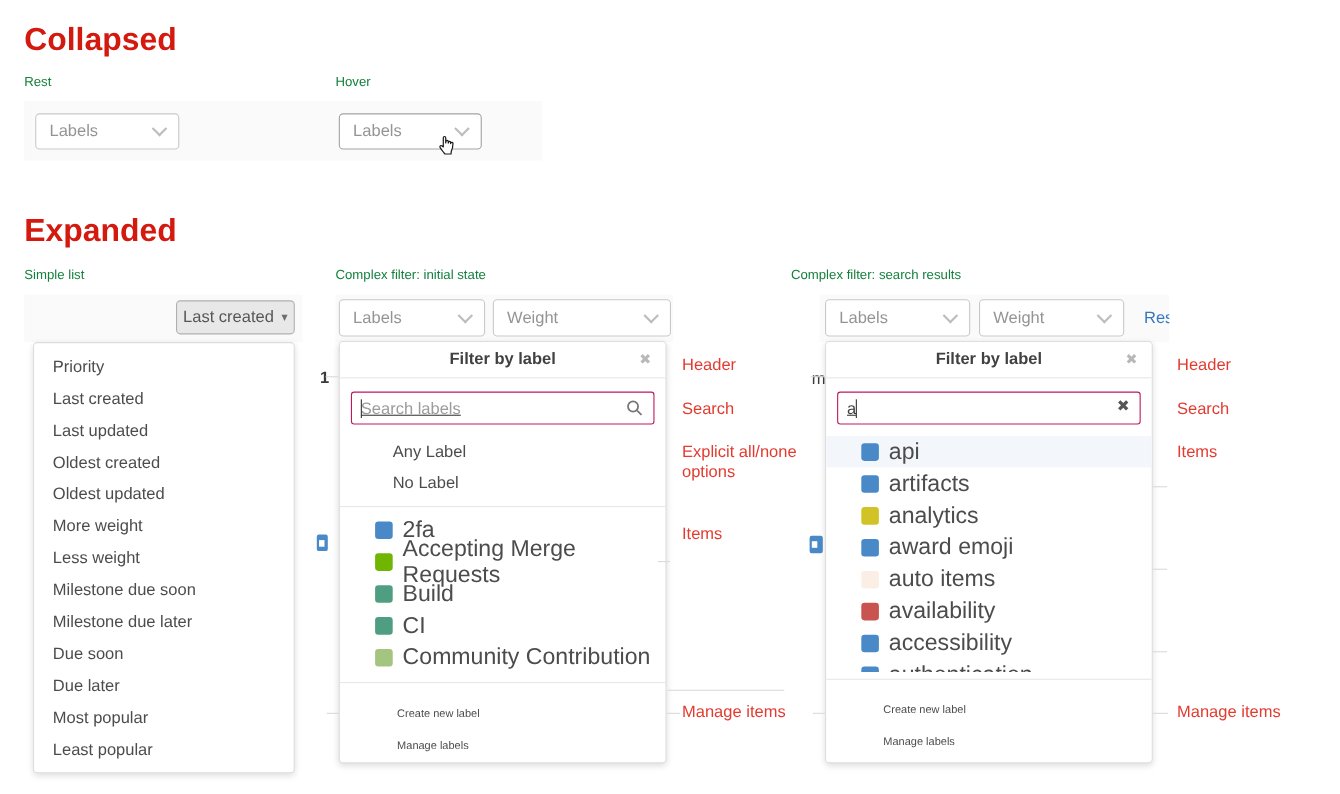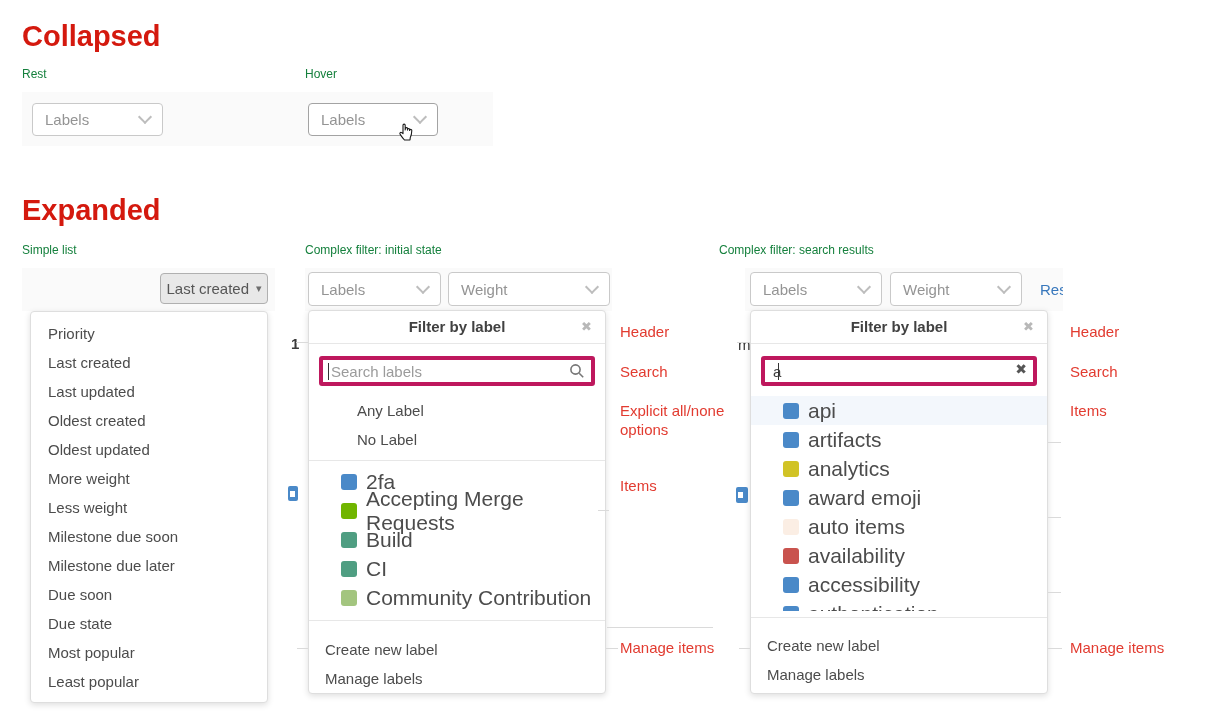--- a/index.html
+++ b/index.html
@@ -20,35 +20,35 @@
   .toggle-caret{font-size:11px;color:#6d6d6d;}
   .panel{position:absolute;background:#fff;border:1px solid #dedede;border-radius:4px;
          box-shadow:0 2px 6px rgba(0,0,0,.13);box-sizing:border-box;overflow:hidden;}
   .s-list{padding:7px 0;}
   .s-item{height:29px;line-height:29px;padding-left:17px;font-size:15px;color:#4c4c4c;cursor:pointer;}
   .p-header{position:relative;height:32px;line-height:32px;text-align:center;font-weight:bold;
             font-size:15px;color:#414141;border-bottom:1px solid #e7e7e7;}
   .p-close{position:absolute;right:13px;top:0;height:32px;line-height:32px;color:#b8b8b8;
            font-size:13px;cursor:pointer;font-weight:normal;}
   .search-wrap{position:relative;padding:12px 10px 10px 10px;}
-  .search-input{width:100%;height:30px;border:4px solid #be185d;border-radius:3px;font-size:15px;
+  .search-input{width:100%;height:30px;border:1px solid #be185d;border-radius:3px;font-size:15px;
                 padding:0 30px 0 8px;box-sizing:border-box;color:#3f3f3f;outline:none;
-                font-family:"Liberation Sans","DejaVu Sans",sans-serif;}
+                font-family:"Liberation Sans","DejaVu Sans",sans-serif;text-decoration:underline;}
   .search-input::placeholder{color:#9b9b9b;opacity:1;}
   .text-caret{position:absolute;top:19px;width:1px;height:17px;background:#333;}
   .search-icon{position:absolute;right:20px;top:19px;}
   .clear-icon{position:absolute;right:20px;top:17px;font-size:14px;color:#555;cursor:pointer;}
   .ln-item{height:29px;line-height:29px;padding-left:48px;font-size:15px;color:#4c4c4c;cursor:pointer;}
   .l-item{height:29px;display:flex;align-items:center;padding-left:32px;font-size:21px;
           color:#4c4c4c;cursor:pointer;}
   .l-item.selected{background:#f3f7fc;}
   .chip{width:16px;height:16px;border-radius:3px;margin-right:9px;flex:none;}
   .divider{border-top:1px solid #e7e7e7;margin:6px 0;}
   .footer{padding-top:8px;}
-  .f-item{height:29px;line-height:29px;padding-left:16px;font-size:15px;color:#4c4c4c;cursor:pointer;}
+  .f-item{height:29px;line-height:29px;padding-left:52px;font-size:10px;color:#4c4c4c;cursor:pointer;}
   .annotation{position:absolute;font-size:15px;color:#e23b30;line-height:19px;}
   .artifact{position:absolute;height:1px;background:#dadada;}
   .fragment{position:absolute;font-size:15px;color:#3a3a3a;}
   .chip-frag{position:absolute;background:#4a89c8;border-radius:2px;}
   .chip-frag .wm{position:absolute;left:2px;top:5px;width:5px;height:6px;background:#fff;}
   .list-clip{height:215px;overflow:hidden;}
   .reset-link{position:absolute;font-size:15px;color:#3777bc;cursor:pointer;}
   .cursor-icon{position:absolute;pointer-events:none;}
 </style>
 </head>
@@ -88,21 +88,21 @@
       <div class="s-item">Priority</div>
         <div class="s-item">Last created</div>
         <div class="s-item">Last updated</div>
         <div class="s-item">Oldest created</div>
         <div class="s-item">Oldest updated</div>
         <div class="s-item">More weight</div>
         <div class="s-item">Less weight</div>
         <div class="s-item">Milestone due soon</div>
         <div class="s-item">Milestone due later</div>
         <div class="s-item">Due soon</div>
-        <div class="s-item">Due state</div>
+        <div class="s-item">Due later</div>
         <div class="s-item">Most popular</div>
         <div class="s-item">Least popular</div>
     </div>
   </div>
 
   <div class="band" style="left:305px;top:268px;width:307px;height:43px;"></div>
   <div class="dd-btn" style="left:308px;top:272px;width:133px;height:34px;">
     <span>Labels</span>
     <span class="chev"></span>
   </div>

